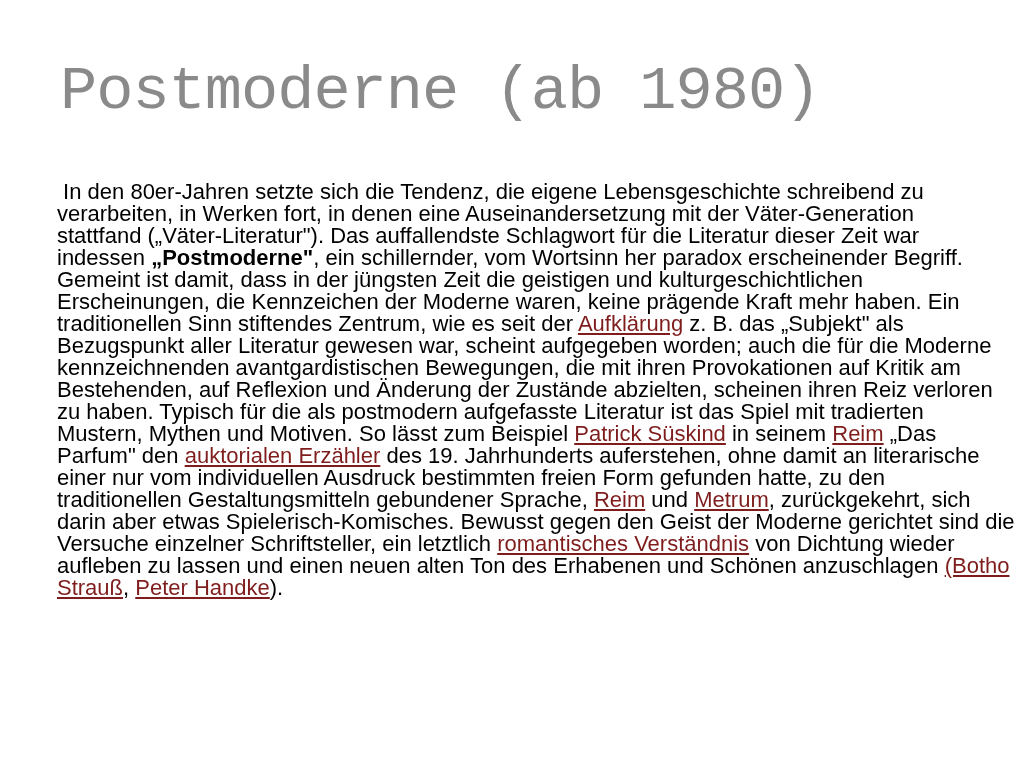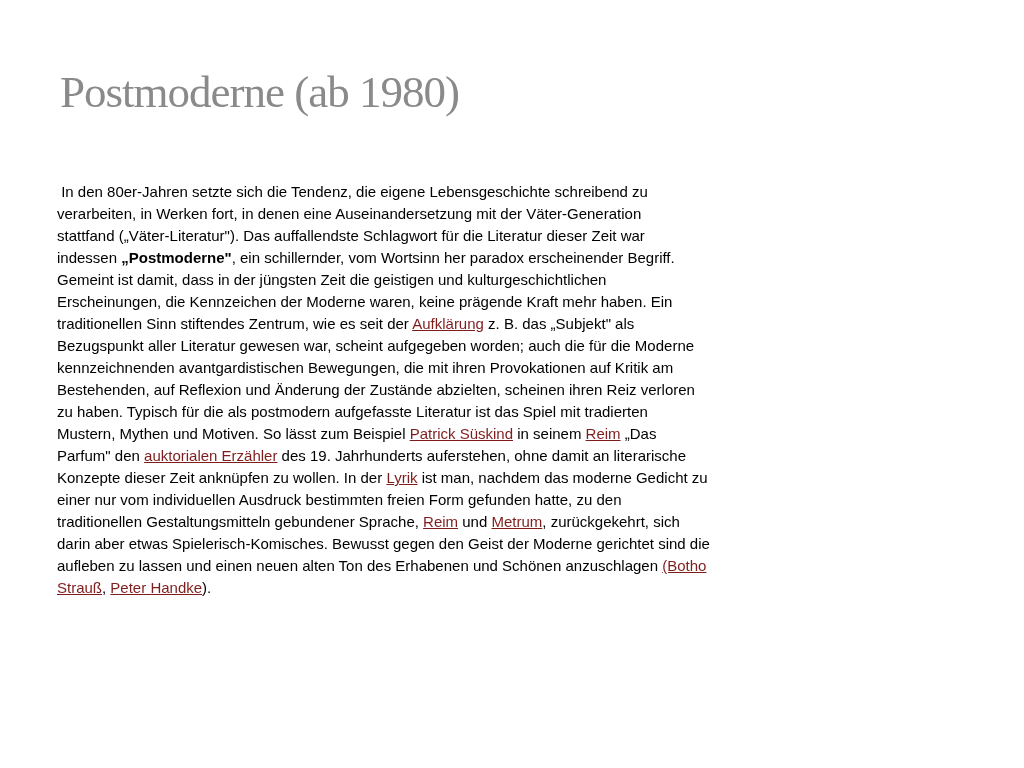--- a/index.html
+++ b/index.html
@@ -13,34 +13,34 @@
     height: 768px;
     background: #ffffff;
     overflow: hidden;
     font-family: "Liberation Sans", "DejaVu Sans", sans-serif;
   }
   .slide-title {
     position: absolute;
     left: 60px;
     top: 56px;
     width: 910px;
-    font-family: Liberation Serif, serif;
-    font-size: 45px;
+    font-family: Liberation Mono, monospace;
+    font-size: 62px;
     font-weight: 400;
     letter-spacing: -1px;
     line-height: 72px;
     color: #8a8a8a;
     white-space: pre;
   }
   .body-text {
     position: absolute;
     left: 57px;
     top: 181px;
     width: 912px;
-    font-size: 15px;
+    font-size: 22px;
     line-height: 22px;
     color: #000000;
   }
   .body-text .line {
     white-space: pre;
   }
   .body-text span.bold {
     font-weight: 700;
   }
   .body-text span.link {
@@ -61,20 +61,20 @@
       <div class="line"><span>indessen </span><span class="bold">„Postmoderne"</span><span>, ein schillernder, vom Wortsinn her paradox erscheinender Begriff.</span></div>
       <div class="line"><span>Gemeint ist damit, dass in der jüngsten Zeit die geistigen und kulturgeschichtlichen</span></div>
       <div class="line"><span>Erscheinungen, die Kennzeichen der Moderne waren, keine prägende Kraft mehr haben. Ein</span></div>
       <div class="line"><span>traditionellen Sinn stiftendes Zentrum, wie es seit der </span><span class="link">Aufklärung</span><span> z. B. das „Subjekt" als</span></div>
       <div class="line"><span>Bezugspunkt aller Literatur gewesen war, scheint aufgegeben worden; auch die für die Moderne</span></div>
       <div class="line"><span>kennzeichnenden avantgardistischen Bewegungen, die mit ihren Provokationen auf Kritik am</span></div>
       <div class="line"><span>Bestehenden, auf Reflexion und Änderung der Zustände abzielten, scheinen ihren Reiz verloren</span></div>
       <div class="line"><span>zu haben. Typisch für die als postmodern aufgefasste Literatur ist das Spiel mit tradierten</span></div>
       <div class="line"><span>Mustern, Mythen und Motiven. So lässt zum Beispiel </span><span class="link">Patrick Süskind</span><span> in seinem </span><span class="link">Reim</span><span> „Das</span></div>
       <div class="line"><span>Parfum" den </span><span class="link">auktorialen Erzähler</span><span> des 19. Jahrhunderts auferstehen, ohne damit an literarische</span></div>
-      <div class="line"><span>Konzepte dieser Zeit anknüpfen zu wollen. In der </span><span class="link">Lyrik</span><span> ist man, nachdem das moderne Gedicht zu</span></div>
       <div class="line"><span>einer nur vom individuellen Ausdruck bestimmten freien Form gefunden hatte, zu den</span></div>
       <div class="line"><span>traditionellen Gestaltungsmitteln gebundener Sprache, </span><span class="link">Reim</span><span> und </span><span class="link">Metrum</span><span>, zurückgekehrt, sich</span></div>
       <div class="line"><span>darin aber etwas Spielerisch-Komisches. Bewusst gegen den Geist der Moderne gerichtet sind die</span></div>
+      <div class="line"><span>Versuche einzelner Schriftsteller, ein letztlich </span><span class="link">romantisches Verständnis</span><span> von Dichtung wieder</span></div>
       <div class="line"><span>aufleben zu lassen und einen neuen alten Ton des Erhabenen und Schönen anzuschlagen </span><span class="link">(Botho</span></div>
       <div class="line"><span class="link">Strauß</span><span>, </span><span class="link">Peter Handke</span><span>).</span></div>
     </div>
 </div>
 
 </body></html>

